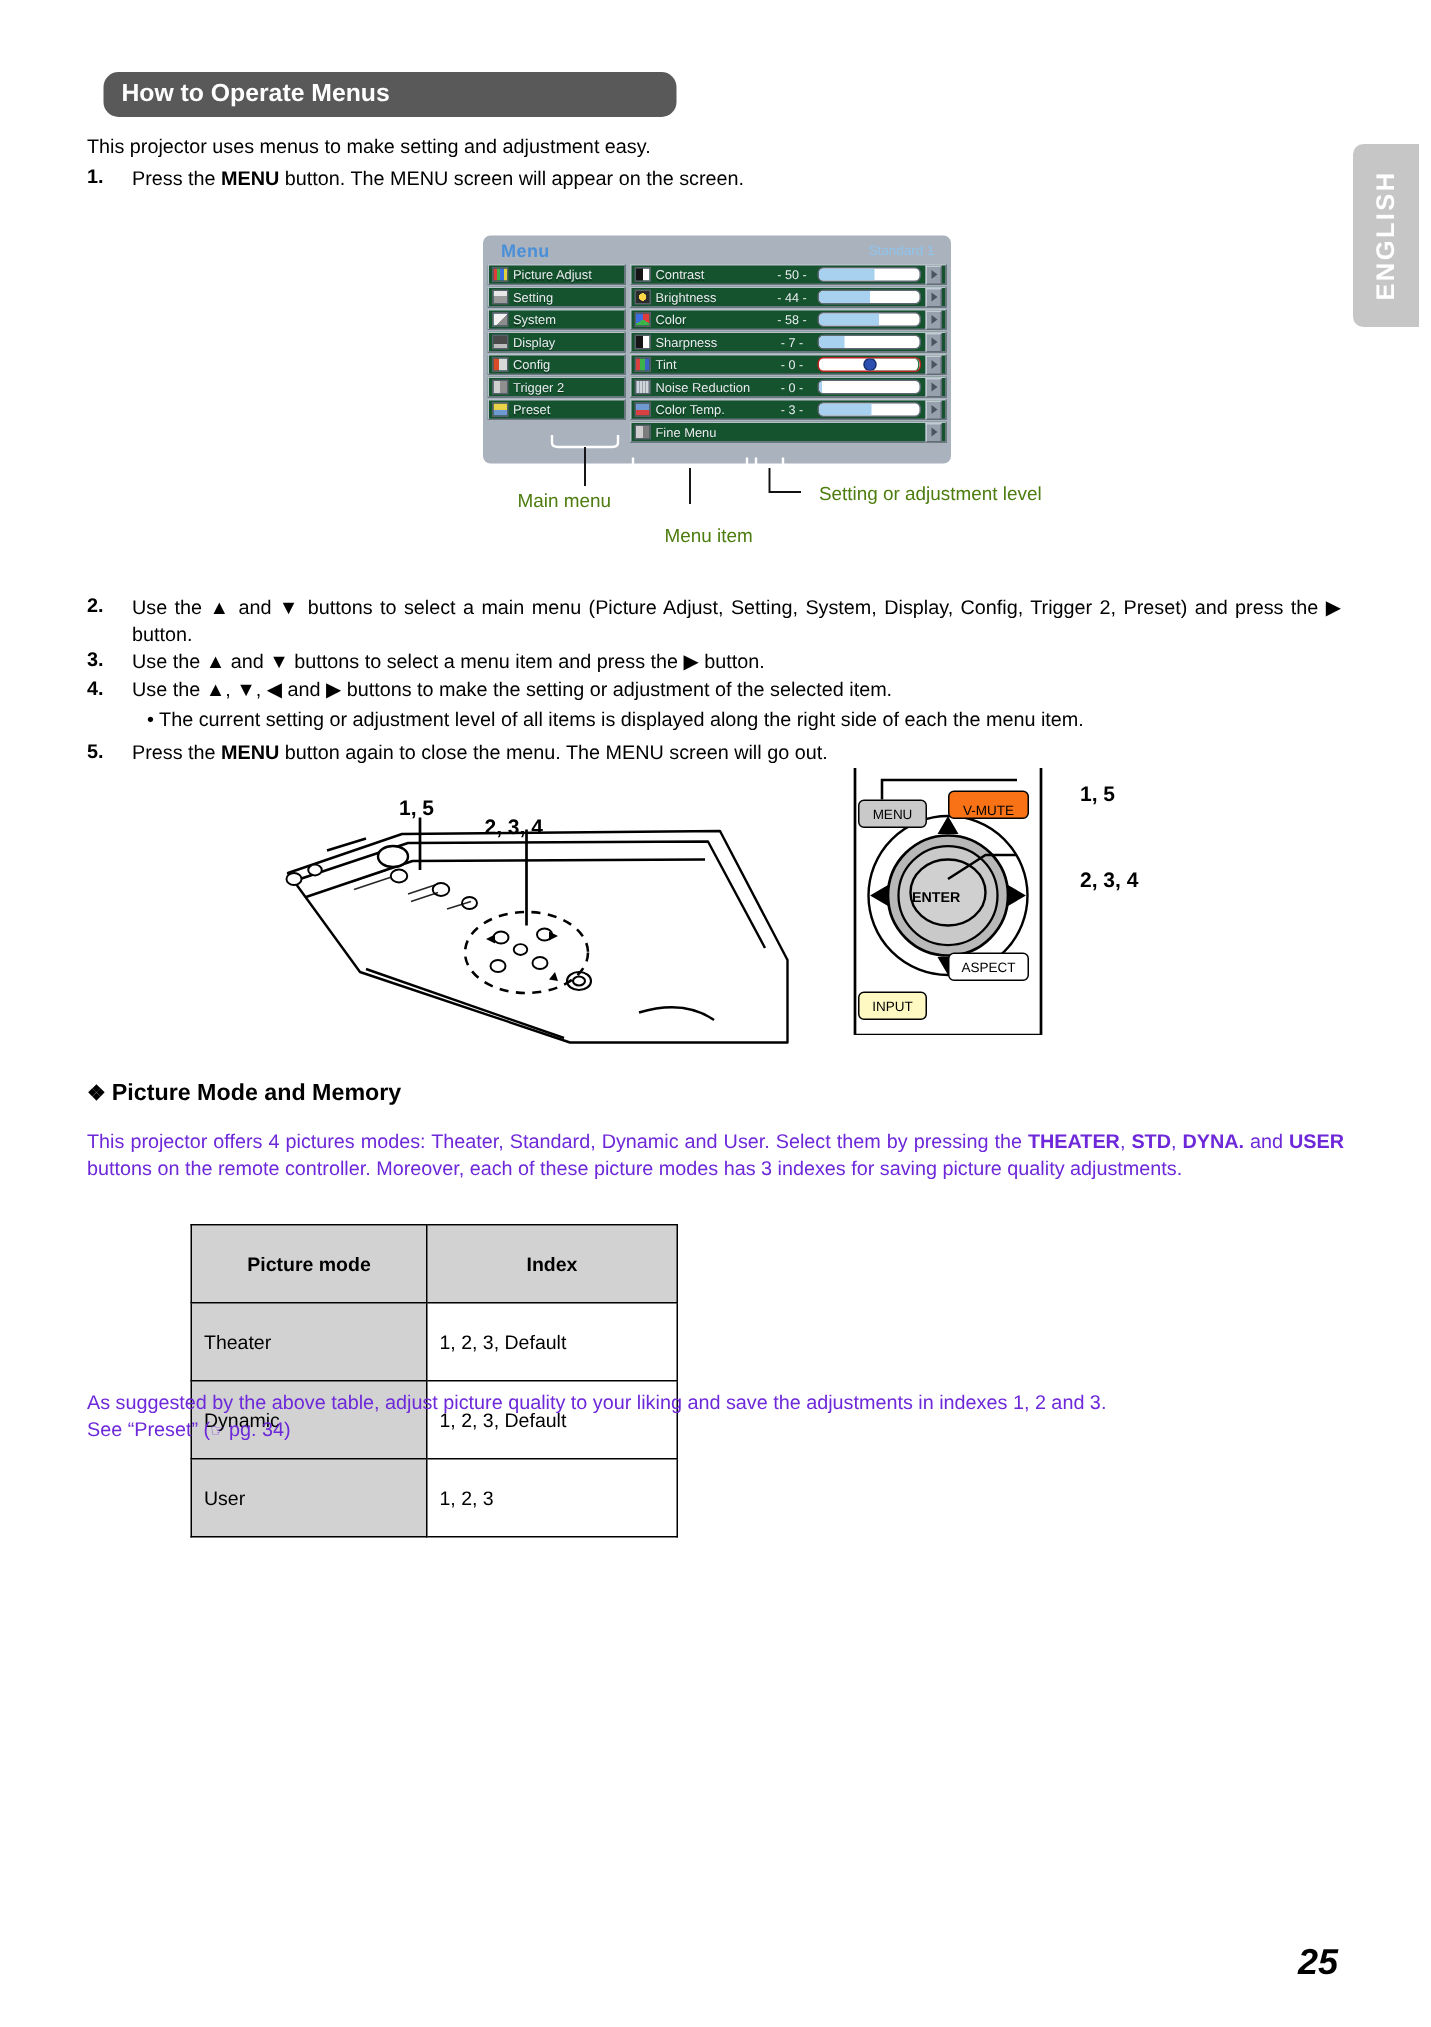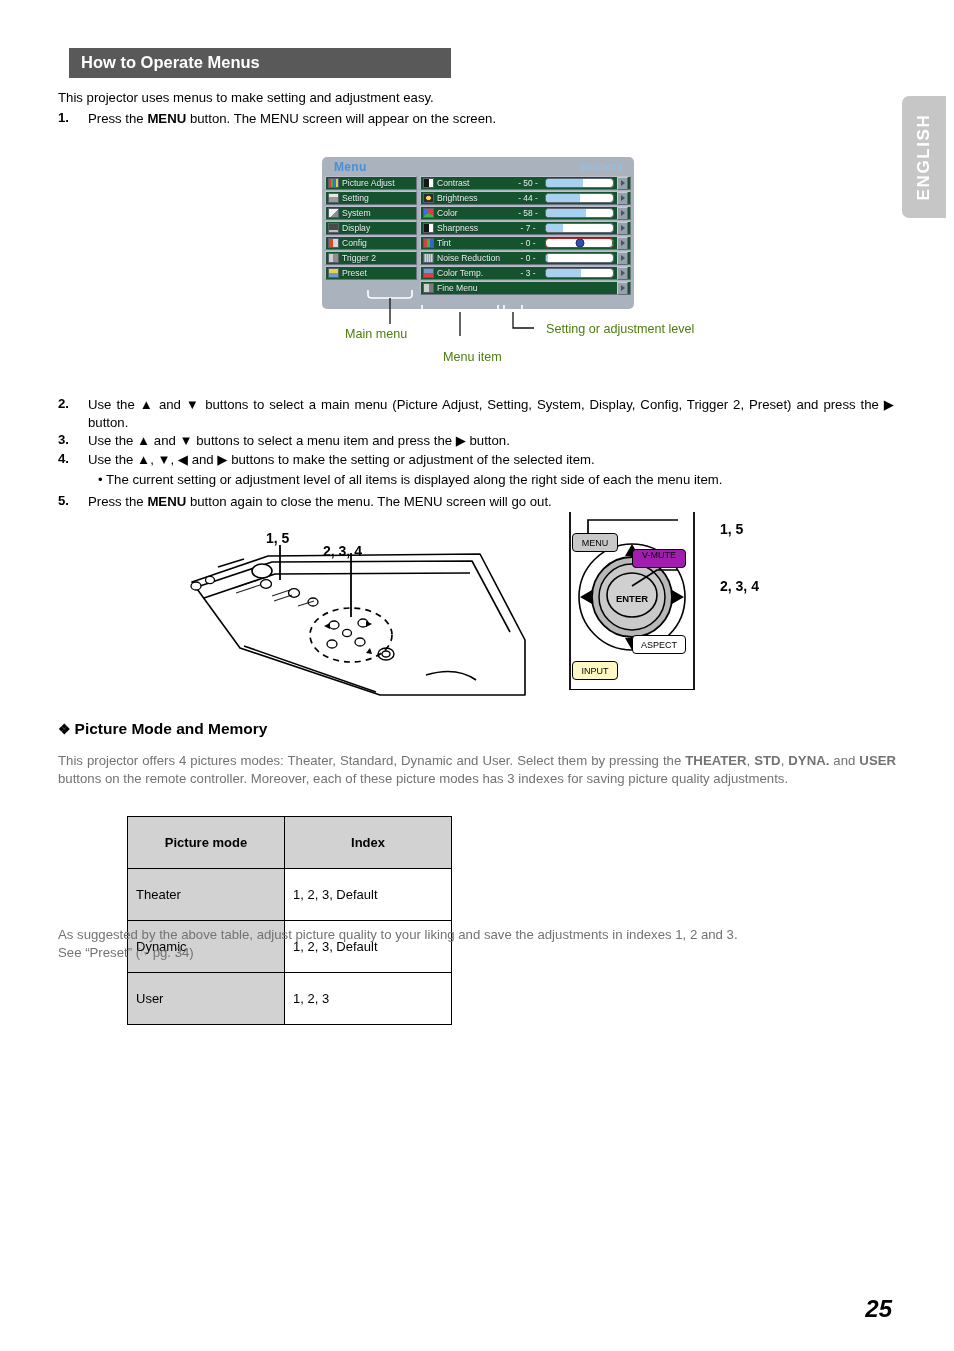--- a/index.html
+++ b/index.html
@@ -39,36 +39,37 @@
   }
 
   
   .section-bar {
     position: absolute;
     left: 69px;
     top: 48px;
     width: 382px;
     height: 30px;
     background: #595959;
+    border-radius: 10px;
   }
   .section-bar-title {
     position: absolute;
     left: 12px;
     top: 5px;
     color: #ffffff;
     font-size: 16.5px;
     font-weight: bold;
   }
 
   
   .body-text {
     position: absolute;
     font-size: 13.2px;
     line-height: 17.5px;
-    color: #737373;
+    color: #6d28d9;
   }
   .intro-line {
     position: absolute;
     left: 58px;
     top: 90px;
     font-size: 13.2px;
   }
   .step-num {
     position: absolute;
     font-weight: bold;
@@ -548,24 +549,24 @@
   <path d="M36 21 L36 8 L126 8" fill="none" stroke="#000" stroke-width="1.7"></path>
 
   <path d="M80 74 L105 58 L126 58" fill="none" stroke="#000" stroke-width="1.7"></path>
 
   <ellipse cx="80" cy="-22" rx="9" ry="5" fill="#fff" stroke="#000" stroke-width="1.4"></ellipse>
 </svg>
 
 <div class="diagram" style="left:572px; top:533px; width:44px; height:17px; background:#c9c9c9; border:1.6px solid #000; border-radius:4px; display:flex; align-items:center; justify-content:center;">
   <span style="font-size:9px;">MENU</span>
 </div>
-<div class="diagram" style="left:632px; top:549px; width:52px; height:17px; background:#a21caf; border:1.6px solid #000; border-radius:4px; display:flex; align-items:flex-start; justify-content:center;">
+<div class="diagram" style="left:632px; top:527px; width:52px; height:17px; background:#f97316; border:1.6px solid #000; border-radius:4px; display:flex; align-items:flex-end; justify-content:center;">
   <span style="font-size:9px;">V-MUTE</span>
 </div>
-<div class="diagram" style="left:608px; top:590px; width:48px; height:16px; display:flex; align-items:center; justify-content:center;">
+<div class="diagram" style="left:608px; top:590px; width:48px; height:16px; display:flex; align-items:center; ">
   <span style="font-size:9.5px; font-weight:bold;">ENTER</span>
 </div>
 <div class="diagram" style="left:572px; top:661px; width:44px; height:17px; background:#fef9c3; border:1.6px solid #000; border-radius:4px; display:flex; align-items:center; justify-content:center;">
   <span style="font-size:9px;">INPUT</span>
 </div>
 <div class="diagram" style="left:632px; top:635px; width:52px; height:17px; background:#ffffff; border:1.6px solid #000; border-radius:4px; display:flex; align-items:center; justify-content:center;">
   <span style="font-size:9px;">ASPECT</span>
 </div>
 
 <div class="dim-label" style="left:720px; top:521px;">1, 5</div>

